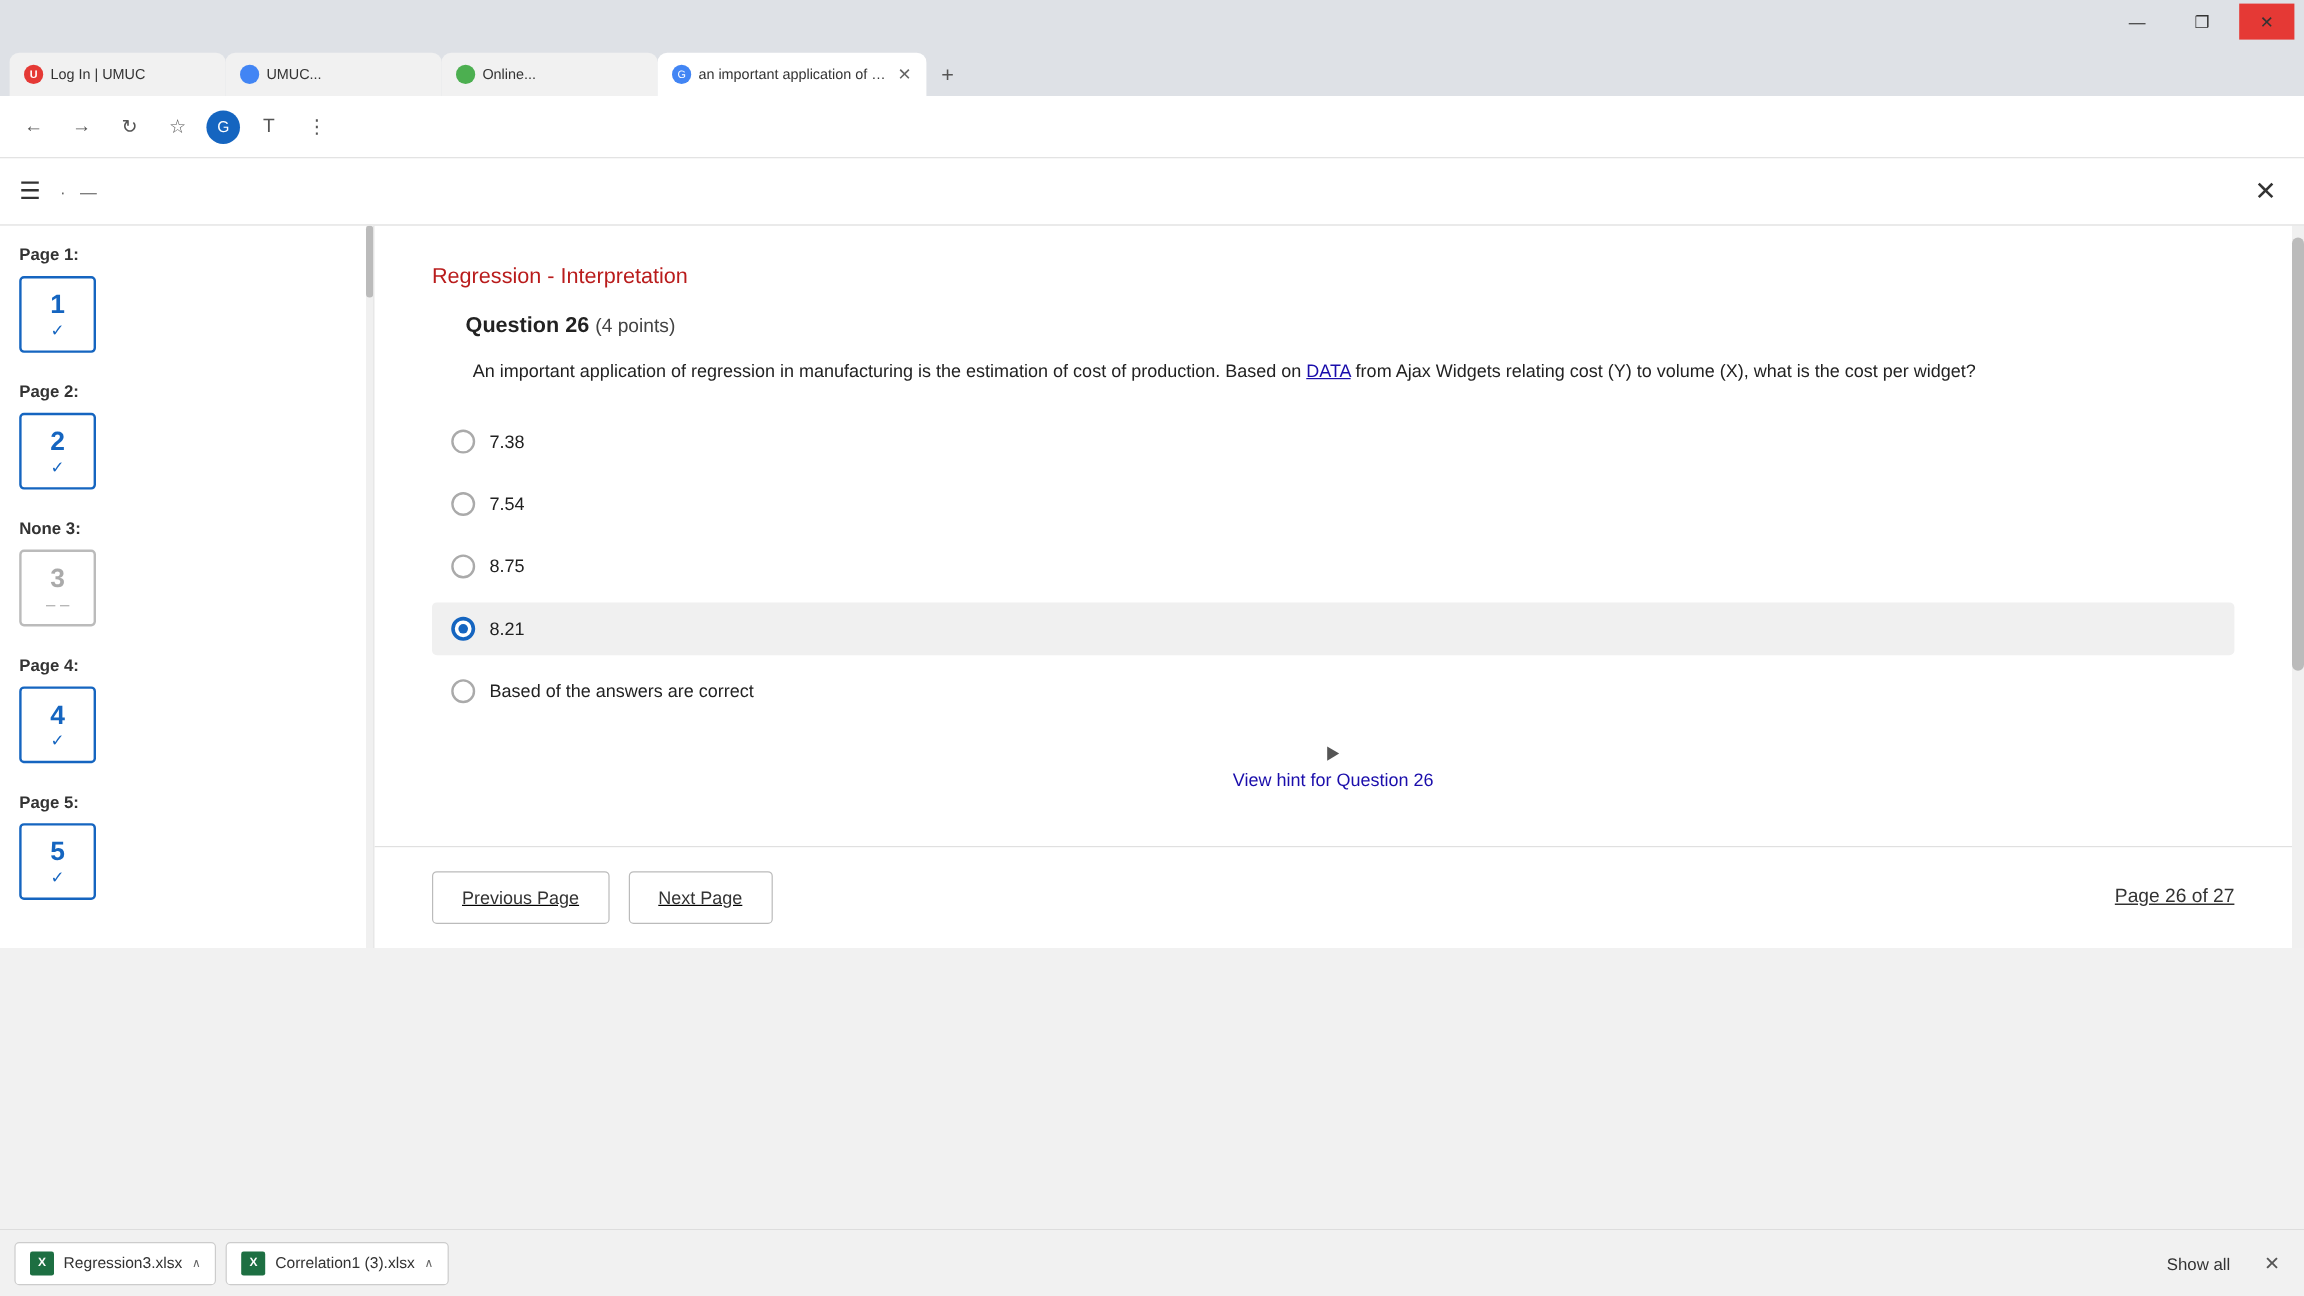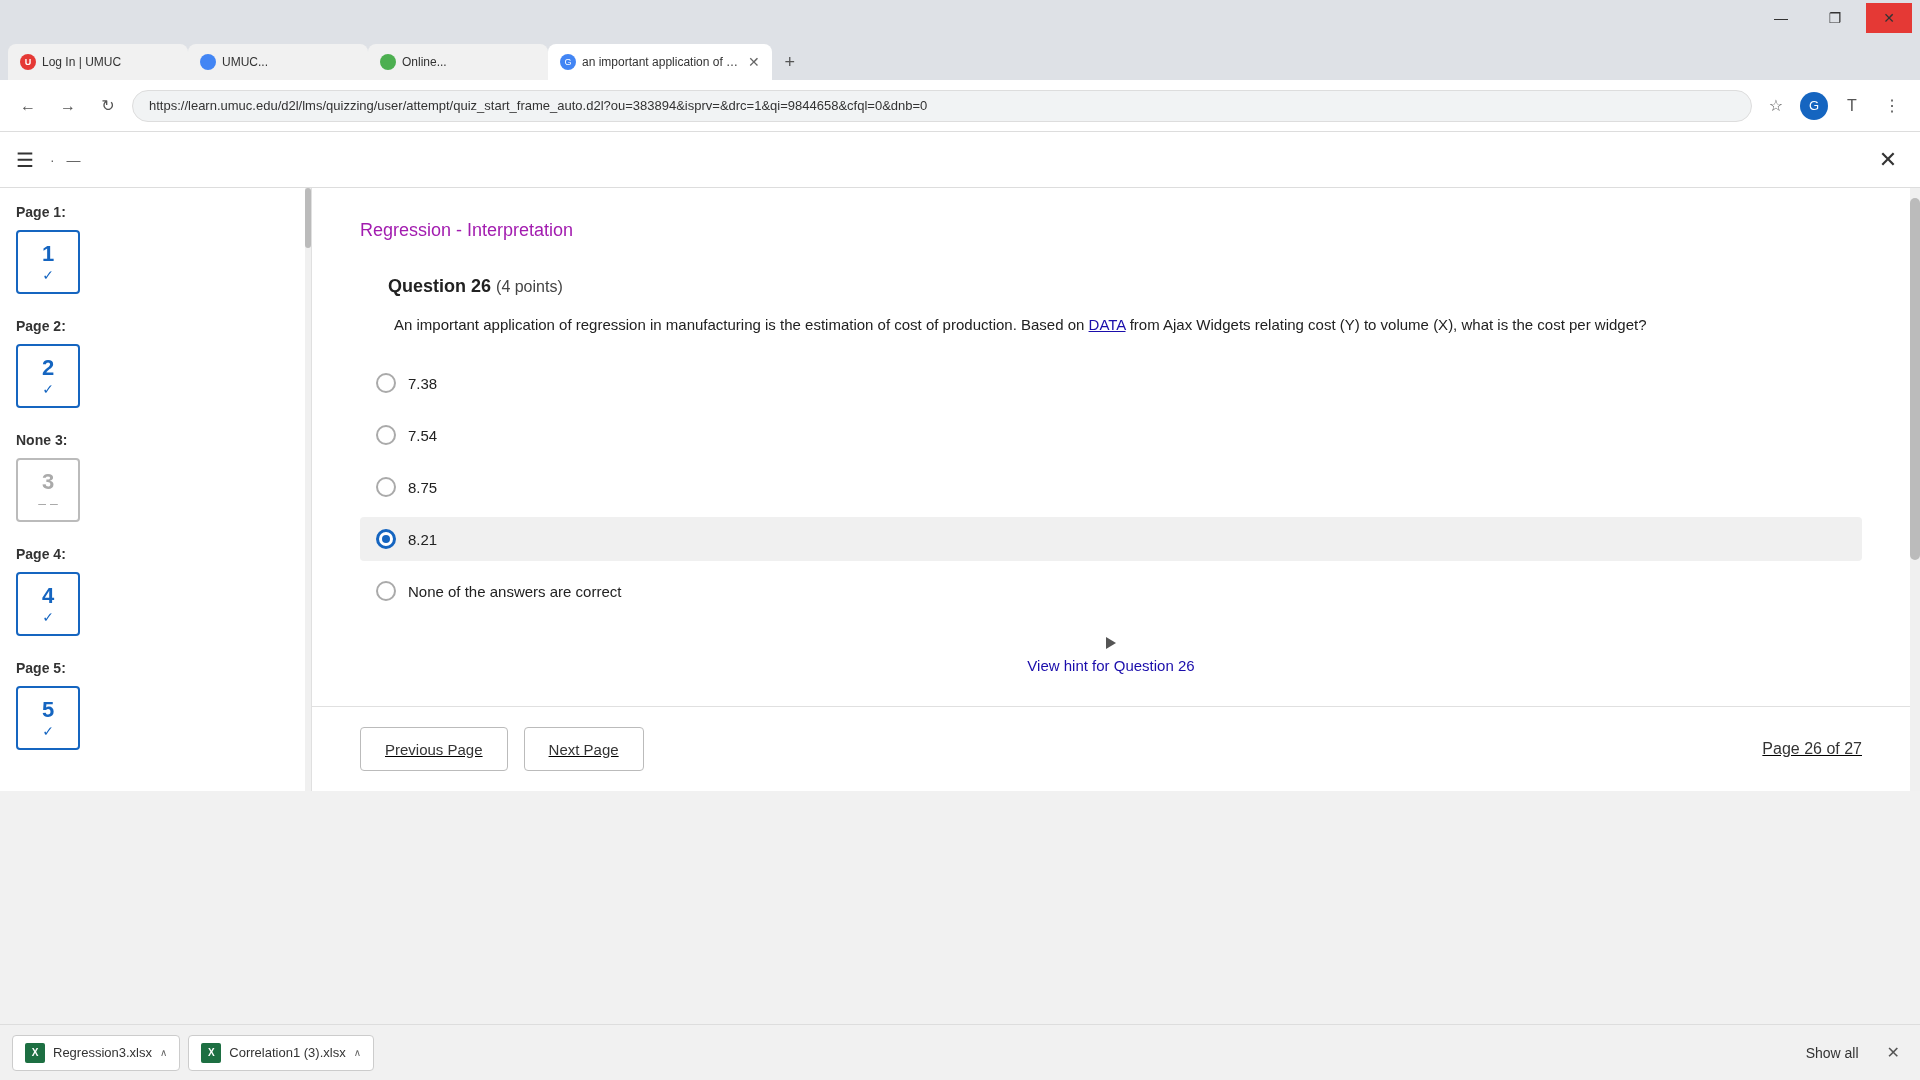--- a/index.html
+++ b/index.html
@@ -204,22 +204,22 @@
     .quiz-content {
       flex: 1;
       overflow-y: auto;
       padding: 32px 48px;
       background: #fff;
       position: relative;
     }
 
     .quiz-section-title {
       font-size: 18px;
-      color: #a21caf;
-      margin-bottom: 35px;
+      color: #b91c1c;
+      margin-bottom: 20px;
       font-weight: normal;
     }
 
     .question-header {
       font-size: 18px;
       color: #222;
       margin-bottom: 16px;
       margin-left: 28px;
     }
     .question-header strong {
@@ -444,21 +444,20 @@
       <span class="tab-close">✕</span>
     </div>
     <div class="new-tab-btn">+</div>
   </div>
 </div>
 
 <div class="address-bar-row">
   <div class="nav-btn">←</div>
   <div class="nav-btn">→</div>
   <div class="nav-btn">↻</div>
-  <input class="address-input" type="text" value="https://learn.umuc.edu/d2l/lms/quizzing/user/attempt/quiz_start_frame_auto.d2l?ou=383894&amp;isprv=&amp;drc=1&amp;qi=9844658&amp;cfql=0&amp;dnb=0" style="">
   <div class="browser-actions">
     <div class="browser-action-btn">☆</div>
     <div class="browser-action-btn" style="width:28px;height:28px;background:#1565c0;border-radius:50%;color:#fff;font-size:13px;display:flex;align-items:center;justify-content:center;">G</div>
     <div class="browser-action-btn">T</div>
     <div class="browser-action-btn">⋮</div>
   </div>
 </div>
 
 <div class="top-nav">
   <div class="hamburger-icon">☰</div>
@@ -549,21 +548,21 @@
 
         <div class="answer-option selected">
           <div class="radio-circle selected-radio">
             <div class="radio-inner"></div>
           </div>
           <span>8.21</span>
         </div>
 
         <div class="answer-option">
           <div class="radio-circle"></div>
-          <span>None of the answers are correct</span>
+          <span>Based of the answers are correct</span>
         </div>
       </div>
 
       <div class="hint-row">
         <div class="hint-triangle"></div>
         <a class="hint-link">View hint for Question 26</a>
       </div>
 
     </div>
 

